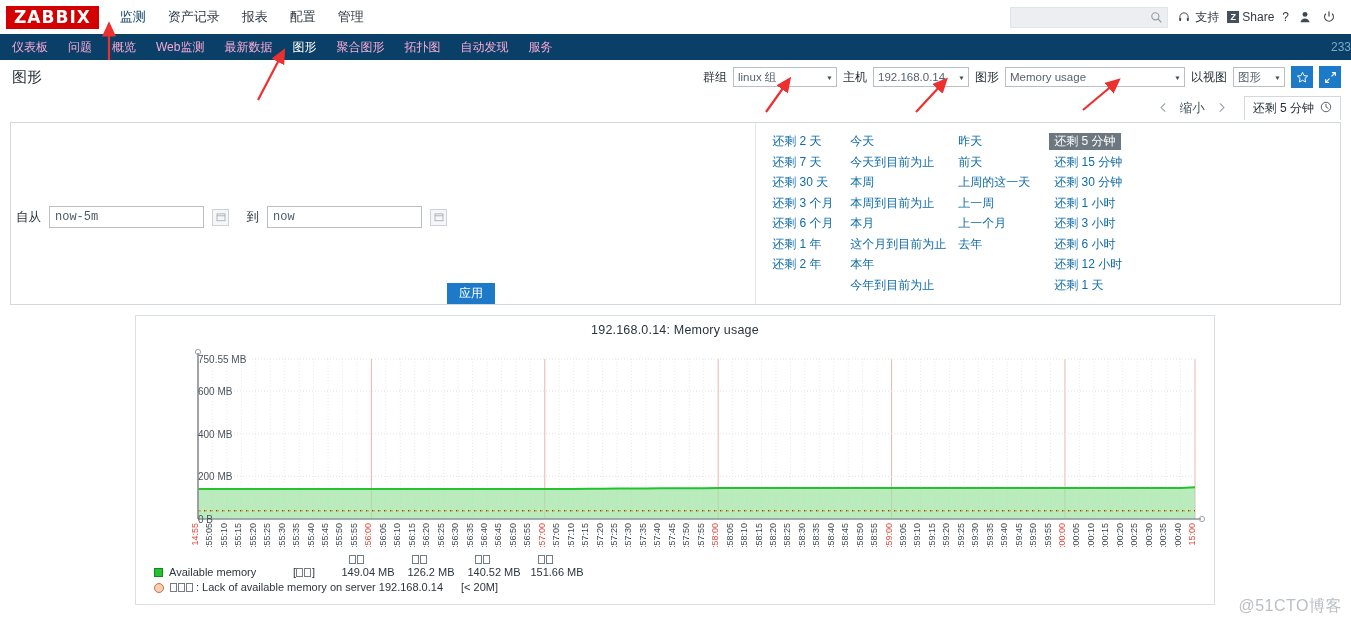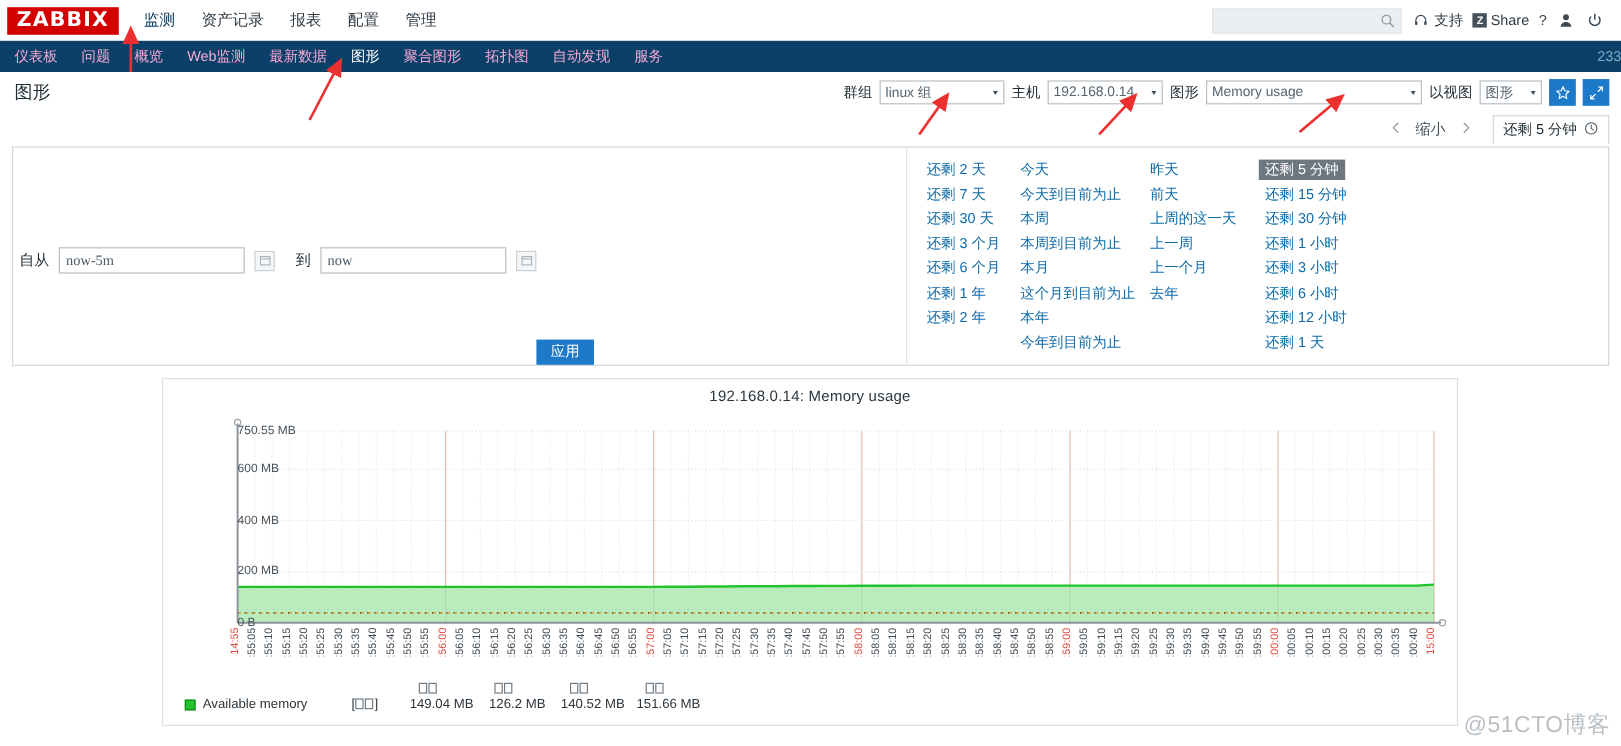--- a/index.html
+++ b/index.html
@@ -189,21 +189,21 @@
     margin-bottom: 7px;
   }
   .fromto-row .lbl { width: 30px; text-align: right; font-size: 12.5px; }
   .fromto-row input {
     width: 155px; height: 22px;
     border: 1px solid #b8c0c6;
     padding: 0 5px;
     font-size: 12px;
     color: #4d5b66;
     outline: none;
-    font-family: Liberation Serif, serif;
+    font-family: Liberation Mono, monospace;
   }
   .cal-btn {
     width: 17px; height: 17px;
     border: 1px solid #ccd2d7;
     background: #f4f6f7;
     display: inline-flex; align-items: center; justify-content: center;
     cursor: pointer;
   }
   .apply-btn {
     background: #1d7ac9; color: #fff;
@@ -302,21 +302,21 @@
   }
   .boxglyph {
     display: inline-block;
     width: 7px; height: 9px;
     border: 1px solid #737d85;
     margin-right: 1px;
     vertical-align: -1px;
   }
   .watermark {
     position: absolute; right: 9px; bottom: 5px;
-    font-size: 19px; color: #b9bfc4;
+    font-size: 16px; color: #b9bfc4;
     letter-spacing: .5px;
   }
 
   
   .arrow-svg { position: absolute; top: 0; left: 0; width: 1351px; height: 622px; pointer-events: none; }
 </style>
 </head>
 <body>
 
 <div id="app">
@@ -707,20 +707,26 @@
           <span class="stat-cell">
             <span class="stat-hdr"><span class="boxglyph"></span><span class="boxglyph"></span></span>
             <span>140.52 MB</span>
           </span>
           <span class="stat-cell">
             <span class="stat-hdr"><span class="boxglyph"></span><span class="boxglyph"></span></span>
             <span>151.66 MB</span>
           </span>
         </span>
       </div>
+      <div class="legend-row">
+        <span class="swatch-trig"></span>
+        <span><span class="boxglyph"></span><span class="boxglyph"></span><span class="boxglyph"></span></span>
+        <span style="margin-left:-4px">: Lack of available memory on server 192.168.0.14</span>
+        <span style="margin-left:12px">[&lt; 20M]</span>
+      </div>
     </div>
   </div>
 
   <div class="watermark">@51CTO博客</div>
 
   <svg class="arrow-svg">
     <defs>
       <marker id="ah" markerWidth="7" markerHeight="7" refX="3" refY="3.2" orient="auto">
         <path d="M0,0 L7,3.2 L0,6.4 z" fill="#ec2f2f"></path>
       </marker>

